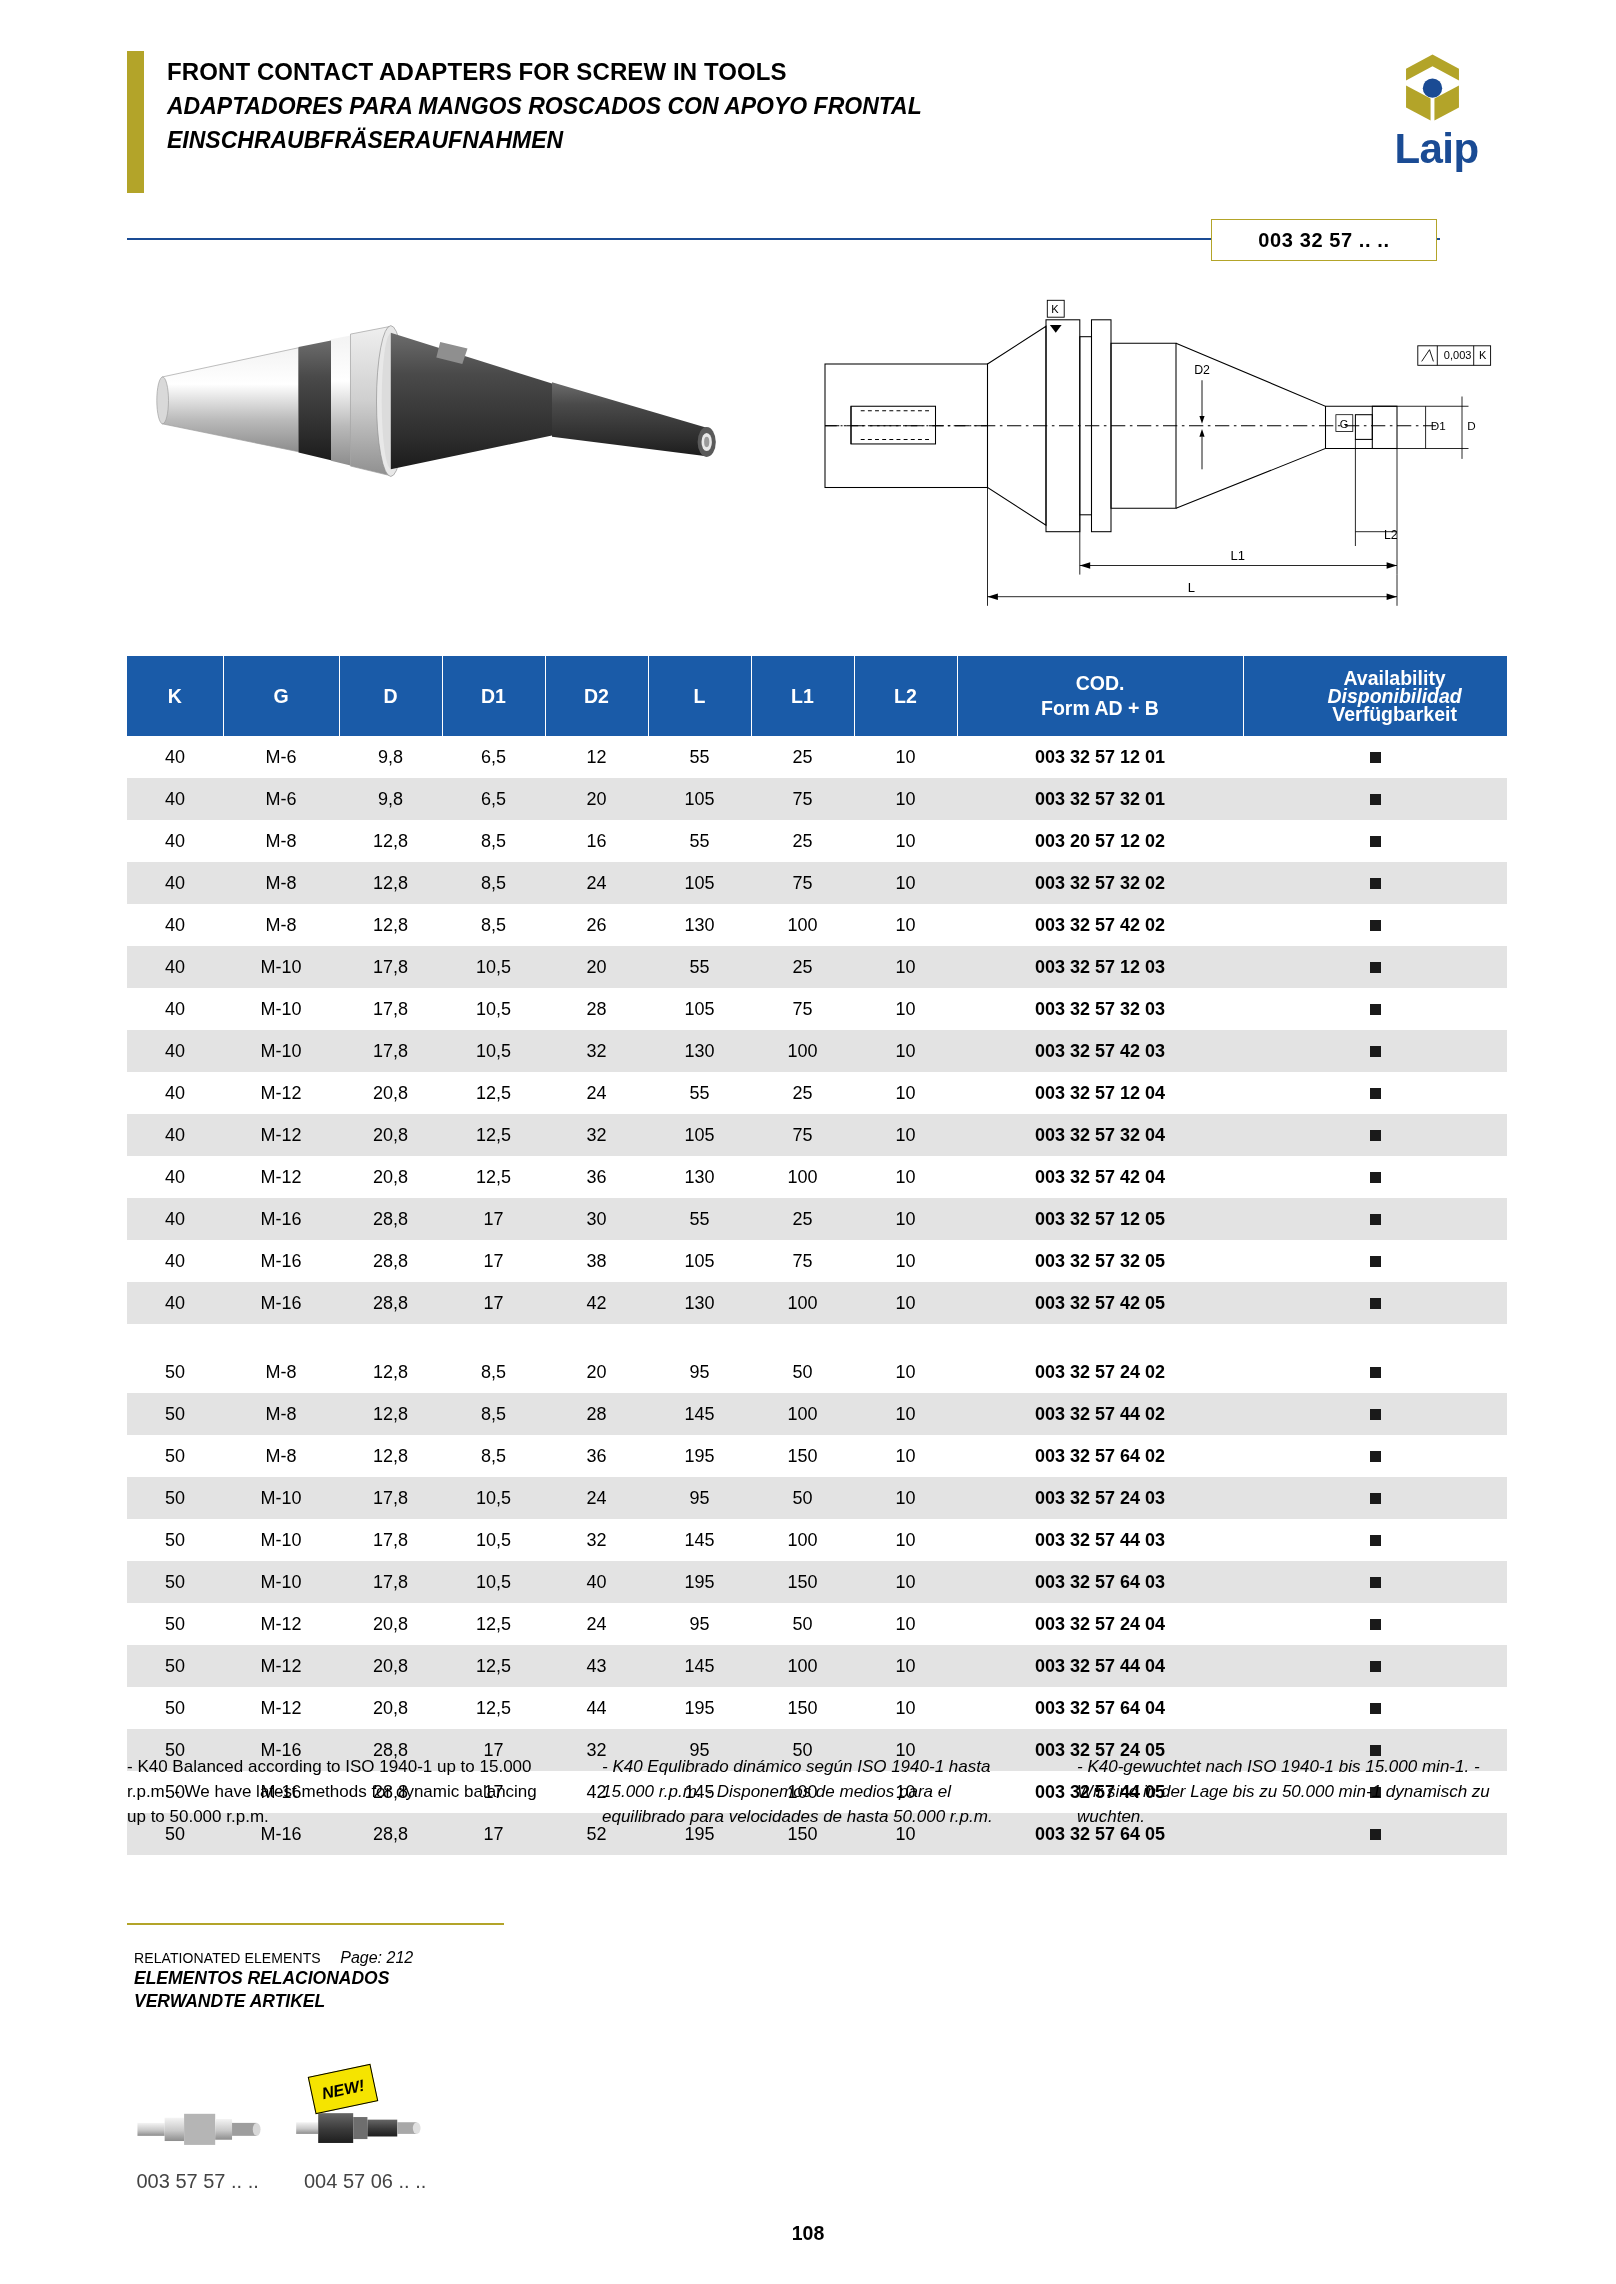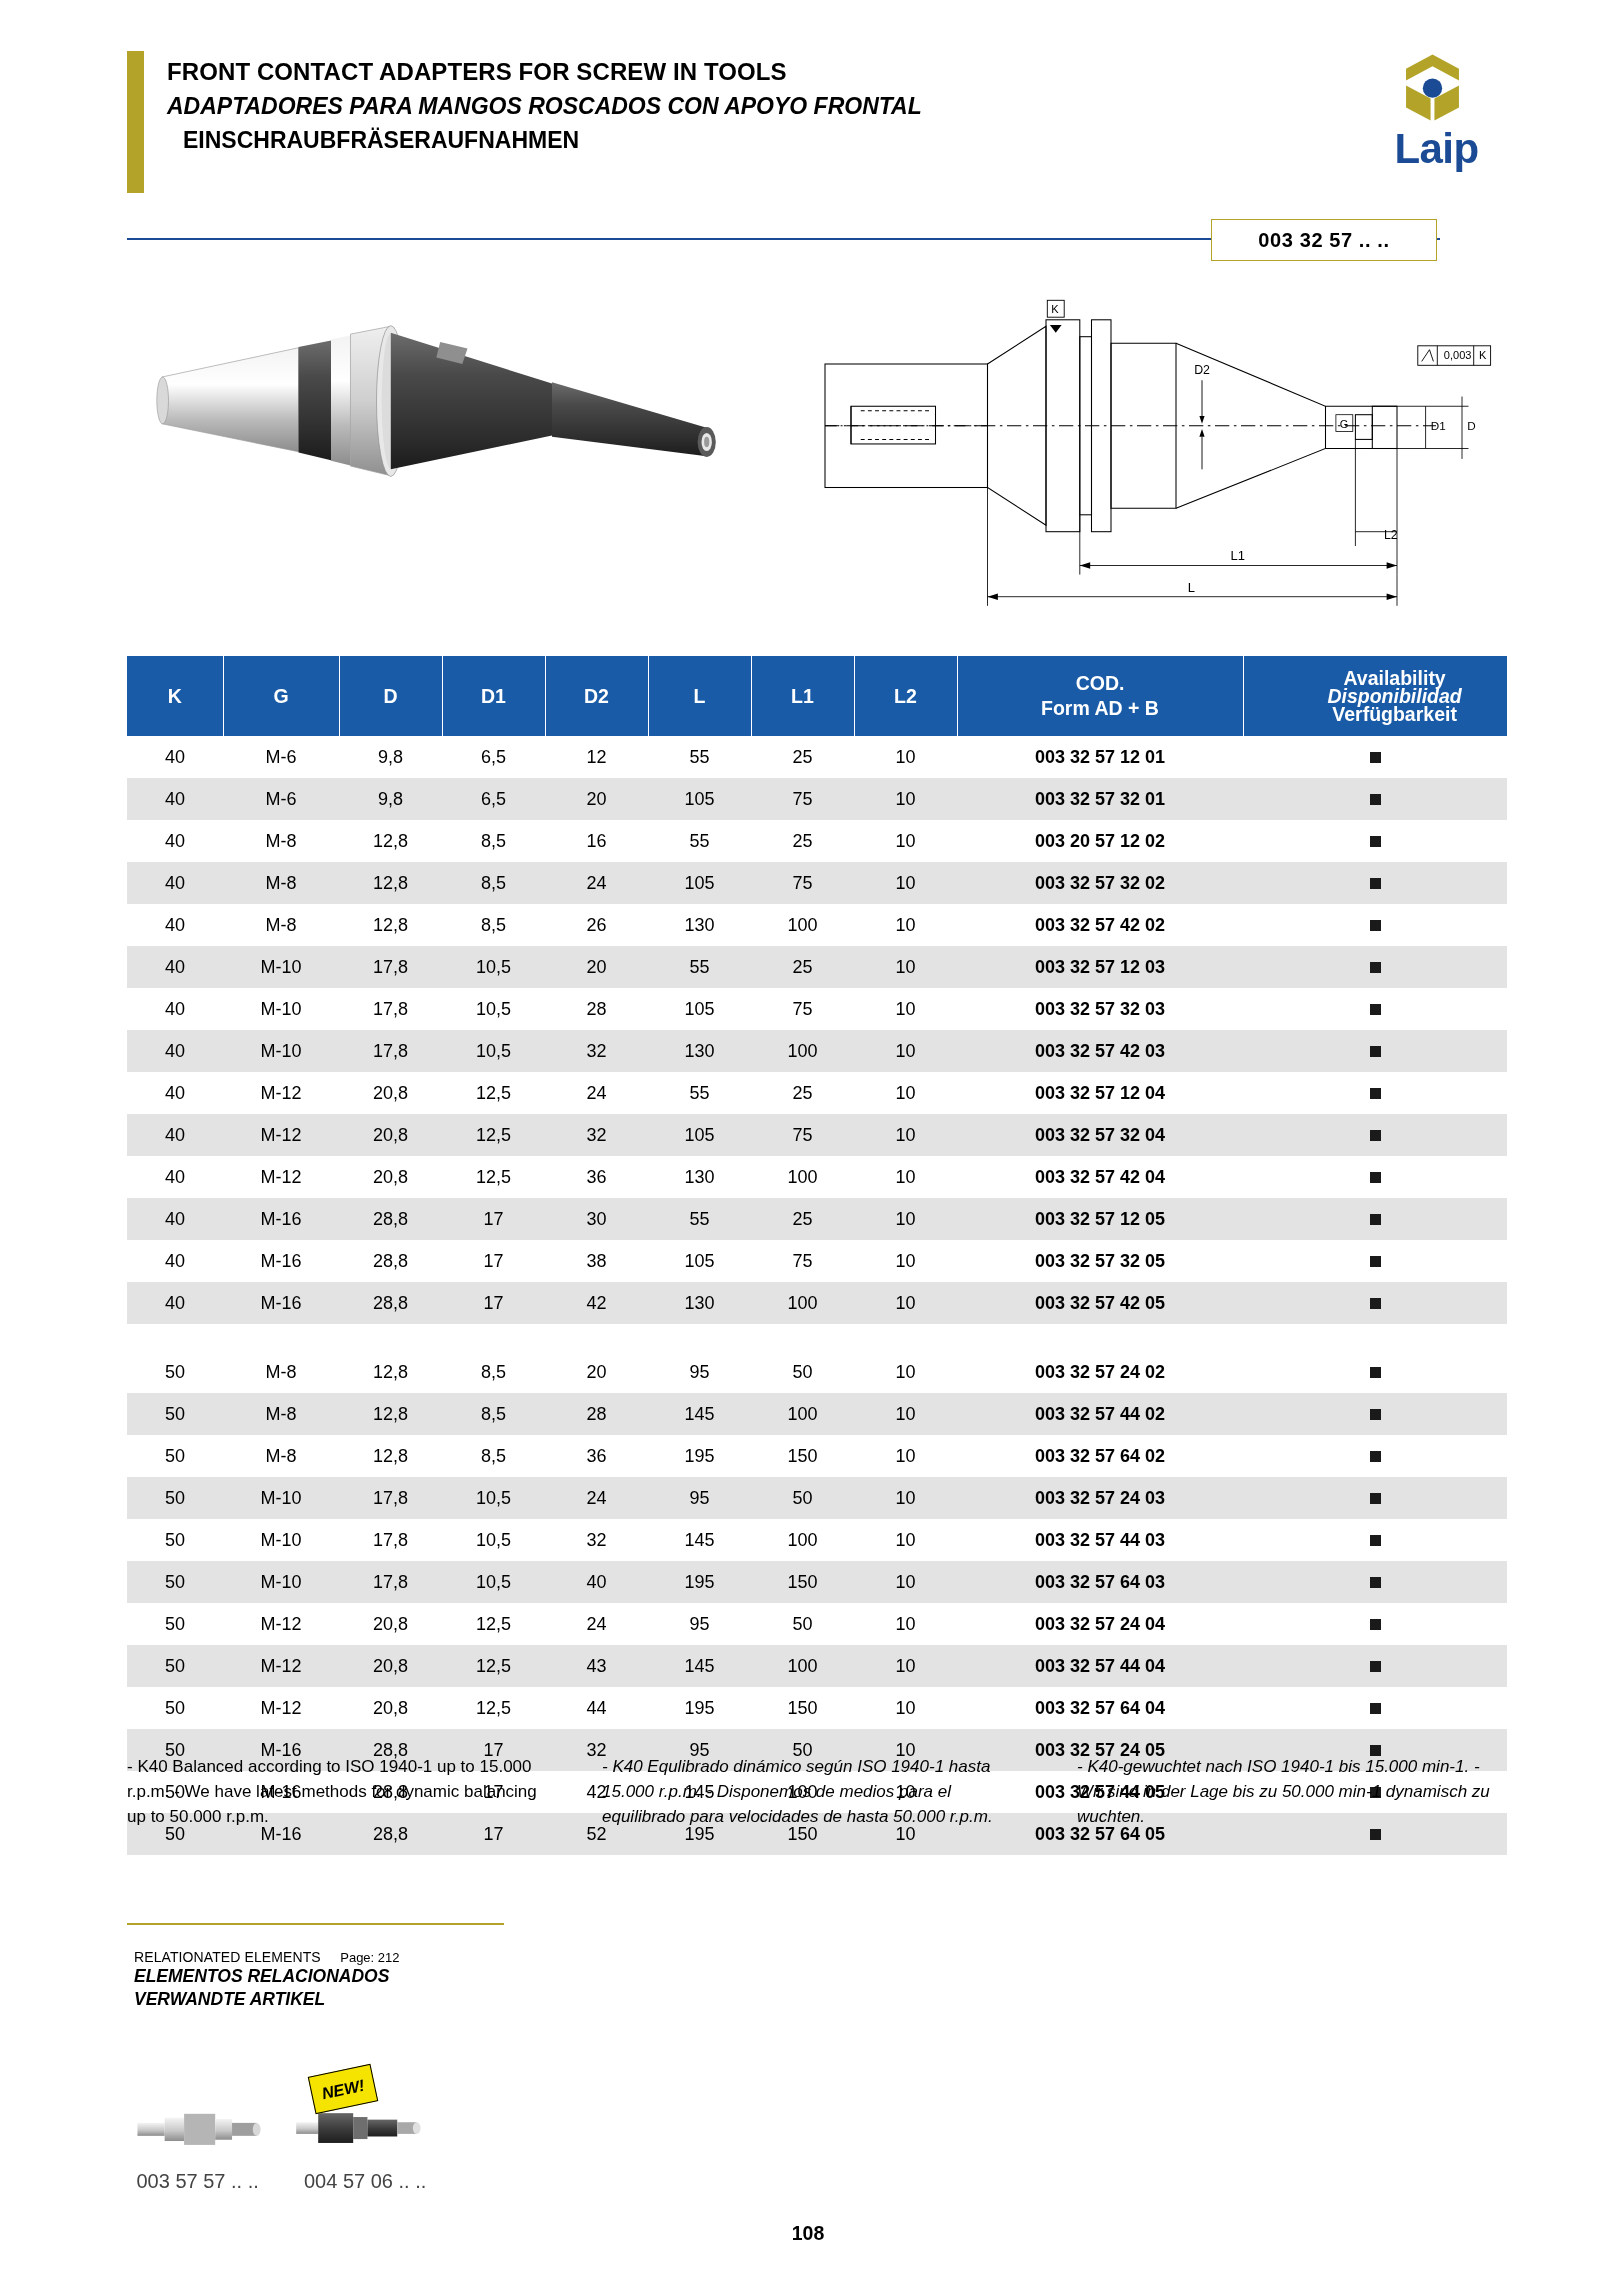--- a/index.html
+++ b/index.html
@@ -52,24 +52,24 @@
   }
   .title-es {
     font-size: 23px;
     font-style: italic;
     font-weight: bold;
     line-height: 34px;
     white-space: nowrap;
   }
   .title-de {
     font-size: 23px;
+    font-style: italic;
     font-weight: bold;
     line-height: 34px;
     white-space: nowrap;
-    margin-left: 16px;
   }
   .code-rule {
     position: absolute;
     left: 0px;
     top: 187px;
     width: 1313px;
     height: 1.9px;
     background: #1a4b94;
   }
   .code-box {
@@ -223,21 +223,22 @@
     align-items: baseline;
     gap: 19.5px;
   }
   .rel-title {
     font-size: 14px;
     font-weight: normal;
     letter-spacing: 0.1px;
     text-align: right;
   }
   .rel-page {
-    font-size: 13px;
+    font-size: 16px;
+    font-style: italic;
   }
   .rel-sub {
     font-size: 17.5px;
     font-style: italic;
     font-weight: bold;
     line-height: 23.4px;
   }
   .rel-items {
     position: absolute;
     left: 130px;

